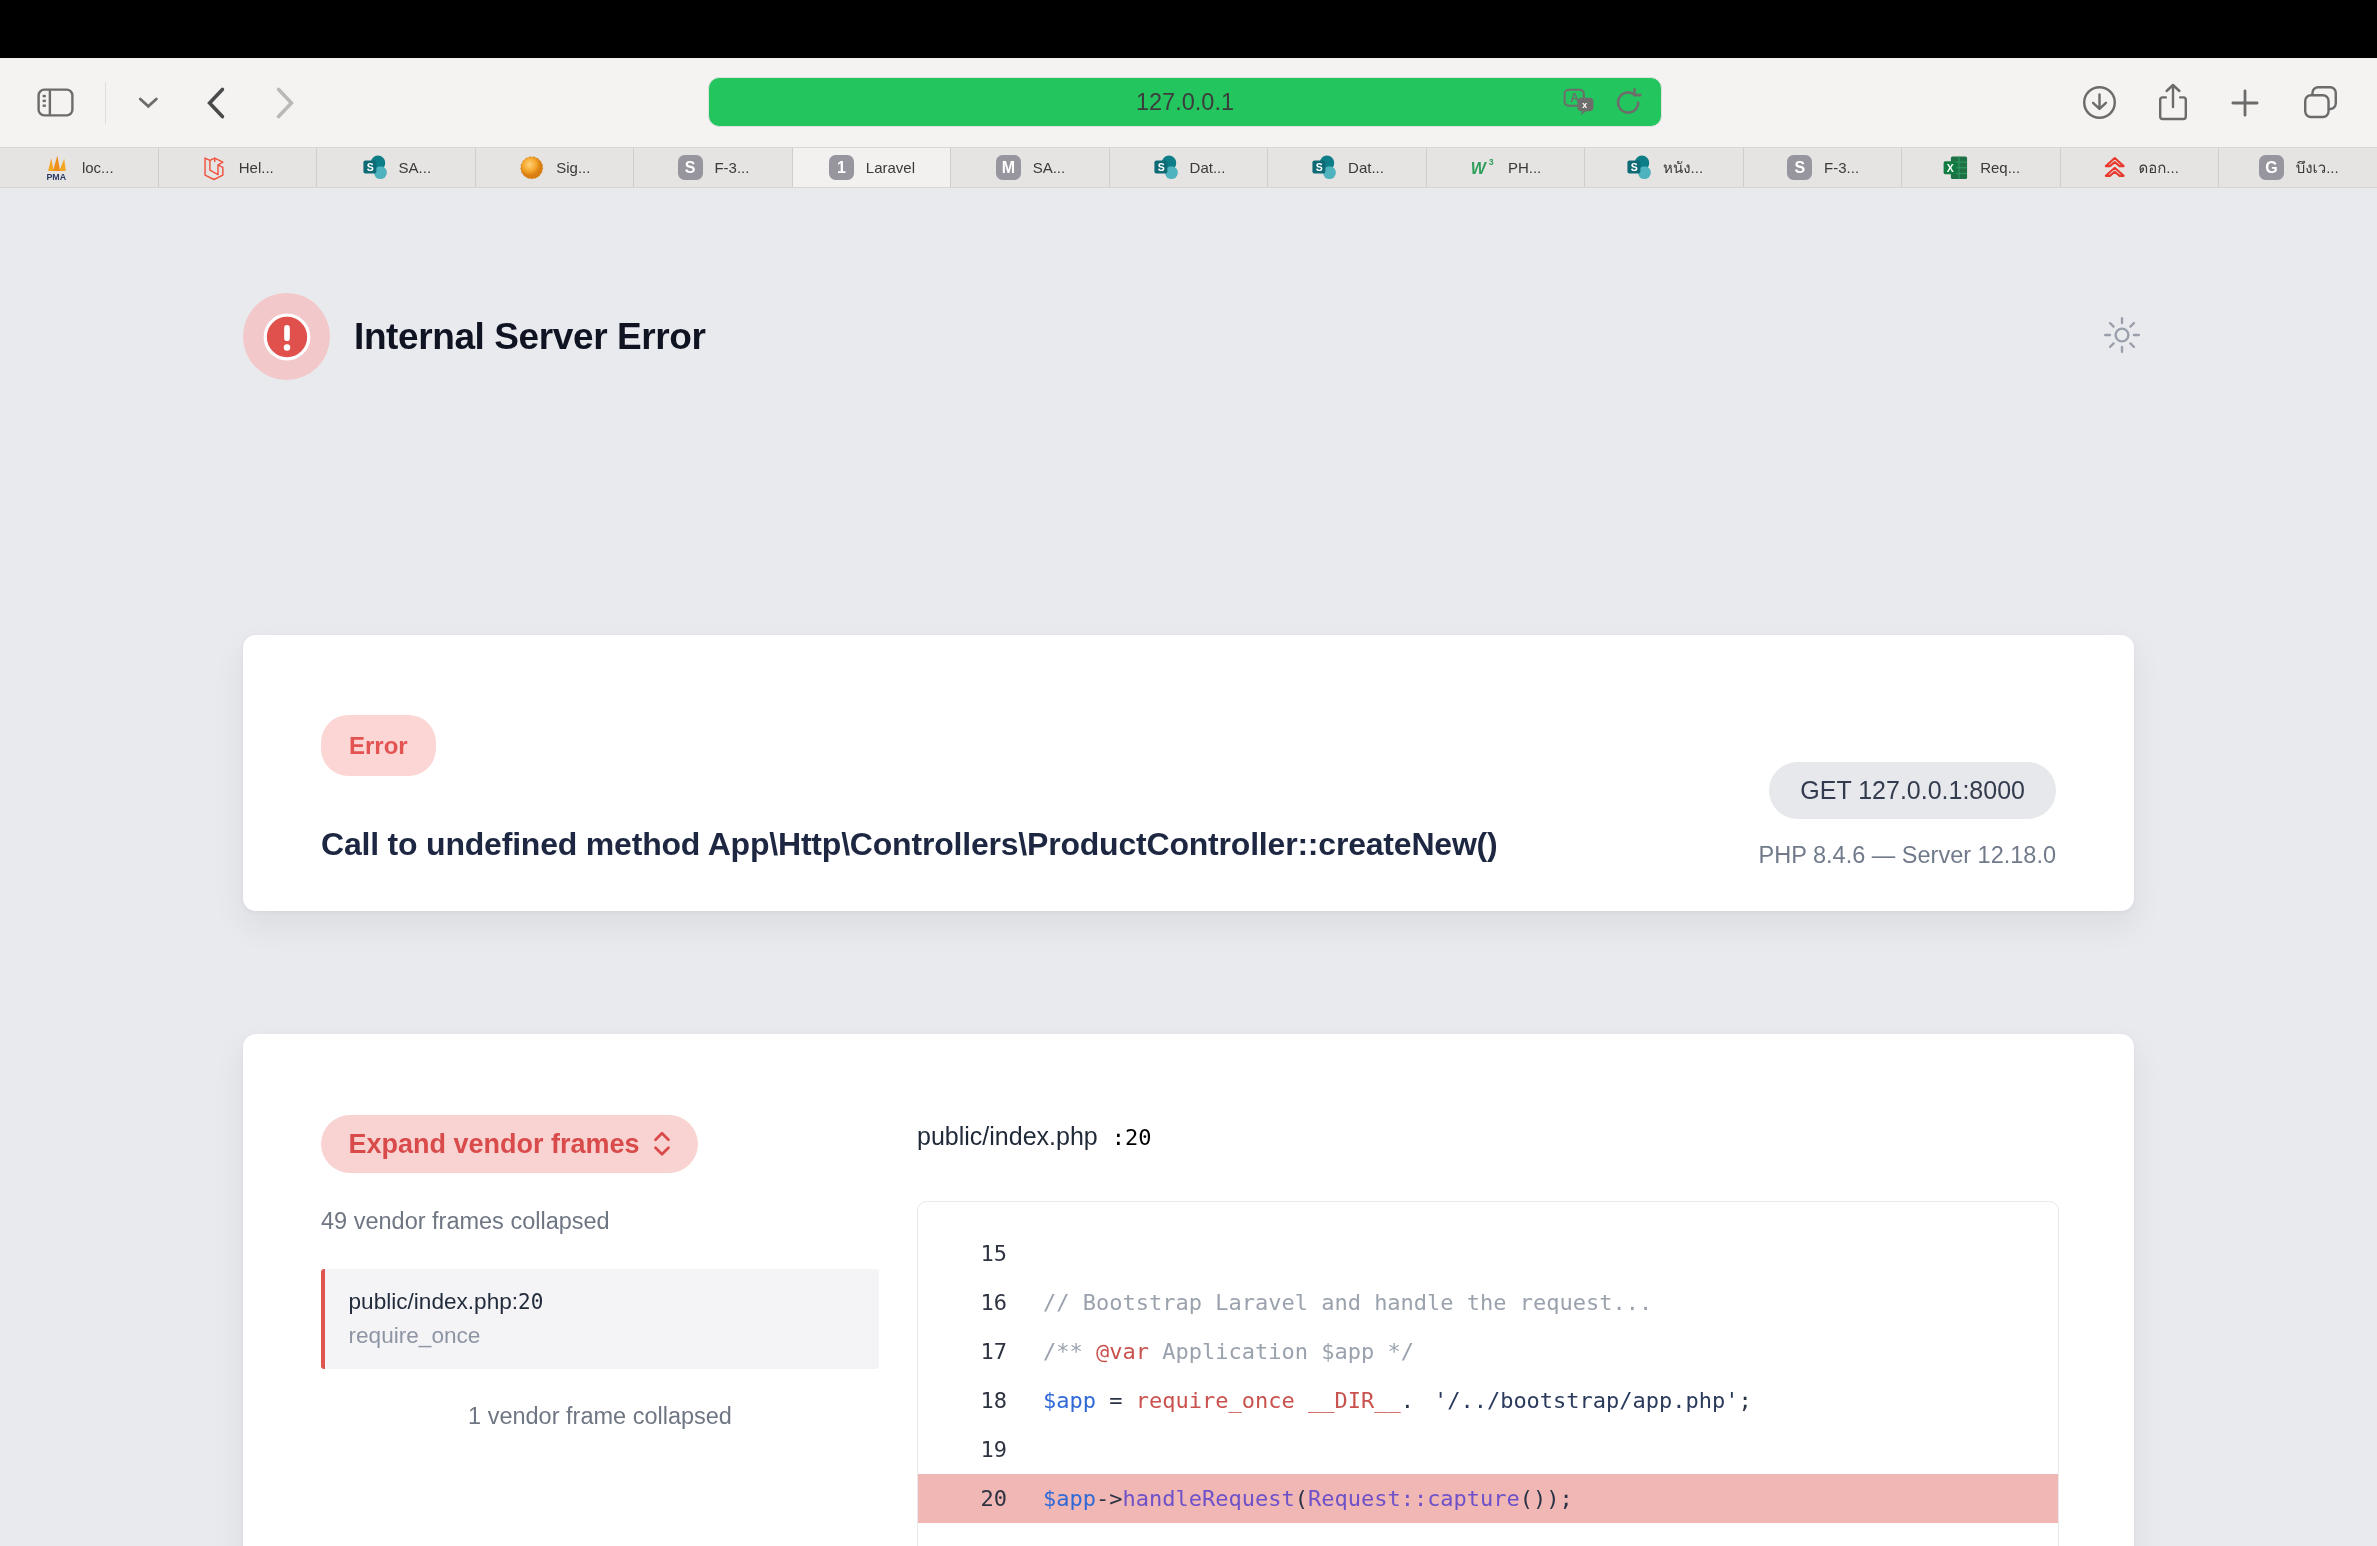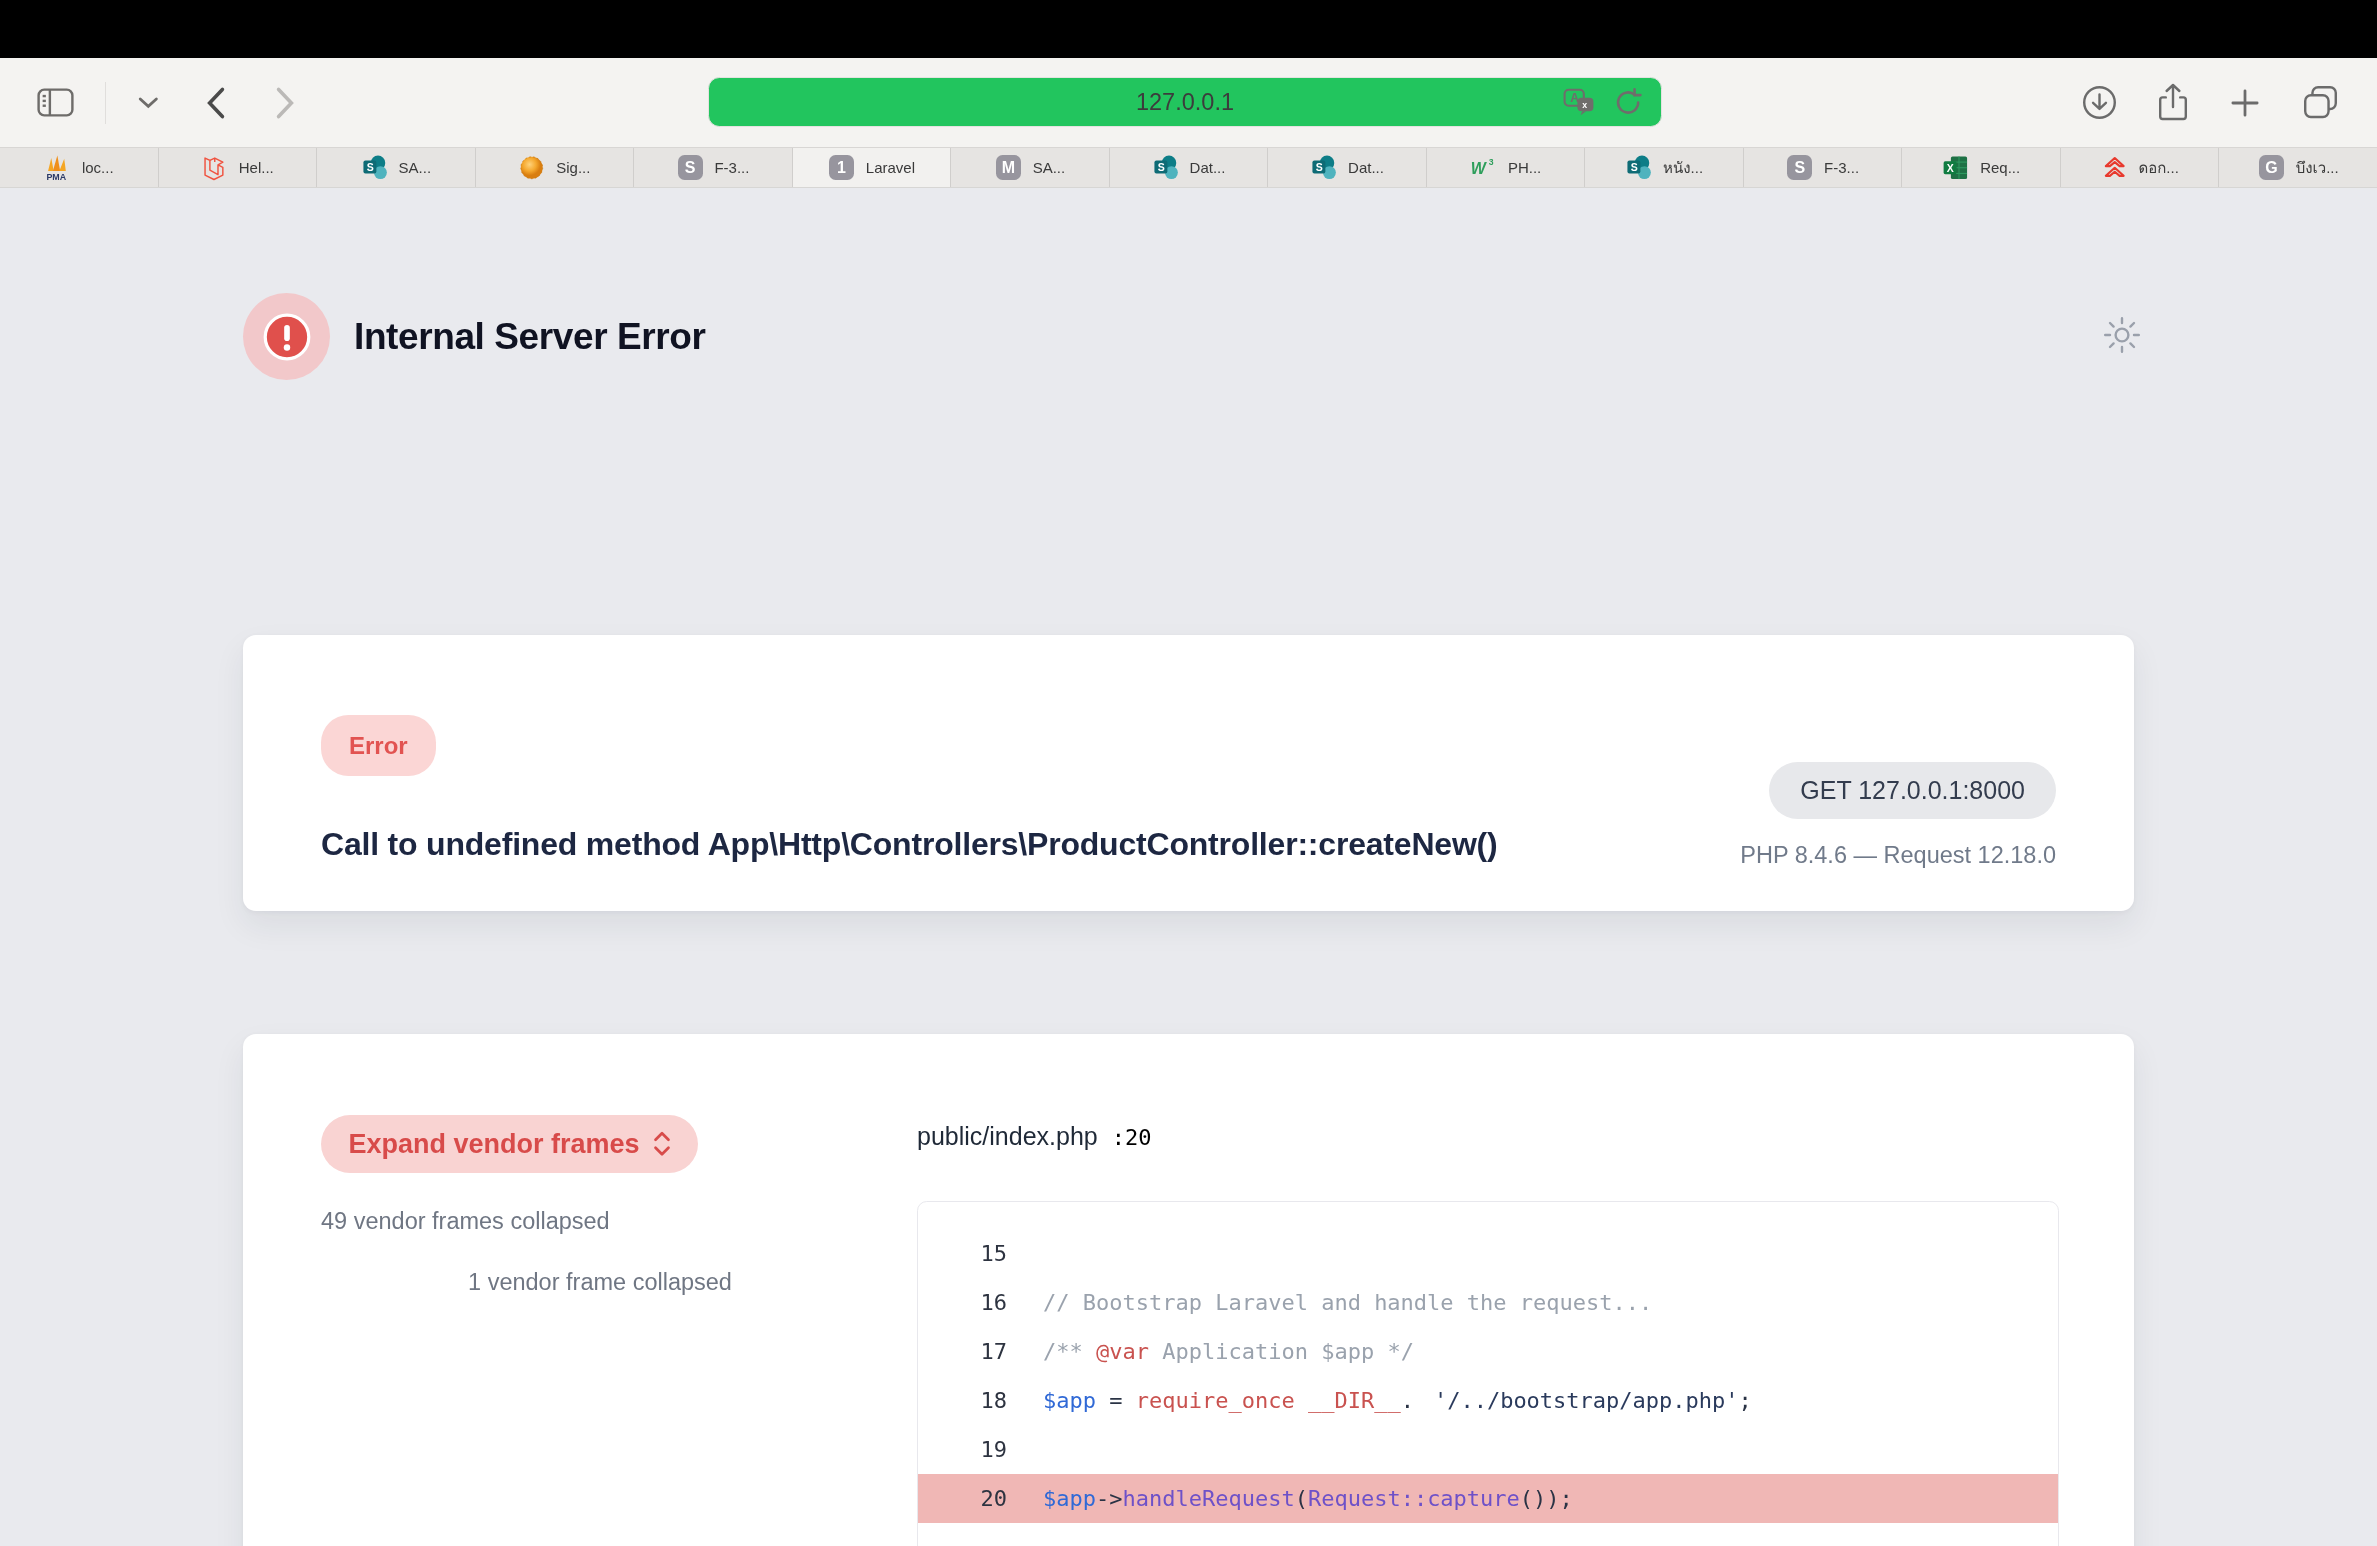--- a/index.html
+++ b/index.html
@@ -312,35 +312,39 @@
         <circle cx="25" cy="25" r="8"></circle>
         <path d="M25 4 L25 10 M25 40 L25 46 M4 25 L10 25 M40 25 L46 25 M10 10 L14.5 14.5 M35.5 35.5 L40 40 M40 10 L35.5 14.5 M14.5 35.5 L10 40"></path>
       </svg>
     </button>
   </div>
 
   <div class="card card1">
     <span class="pill error-badge">Error</span>
     <div class="req-col">
       <span class="pill get-pill">GET 127.0.0.1:8000</span>
-      <div class="env-text">PHP 8.4.6 — Request 12.18.0</div>
+      <div class="env-text">PHP 8.4.6 — Server 12.18.0</div>
     </div>
     <div class="err-message">Call to undefined method App\Http\Controllers\ProductController::createNew()</div>
   </div>
 
   <div class="card card2">
     <div class="trace-left">
       <button class="expand-btn">
         <span>Expand vendor frames</span>
         <svg width="18" height="27.5" viewBox="0 0 22 34" fill="none" stroke="#d84b4a" stroke-width="3.4" stroke-linecap="round" stroke-linejoin="round">
           <path d="M3 12 L11 4 L19 12"></path>
             <path d="M3 22 L11 30 L19 22"></path>
         </svg>
       </button>
       <div class="collapsed-note">49 vendor frames collapsed</div>
+      <div class="frame-item">
+        <div class="frame-file"><span>public/index.php:</span><span class="mono">20</span></div>
+        <div class="frame-context">require_once</div>
+      </div>
       <div class="collapsed-note2">1 vendor frame collapsed</div>
     </div>
 
     <div class="trace-right">
       <div class="code-header">
         <span>public/index.php</span>
         <span class="lineref">:20</span>
       </div>
       <div class="code-box" id="codebox">
           <div class="codeline">

